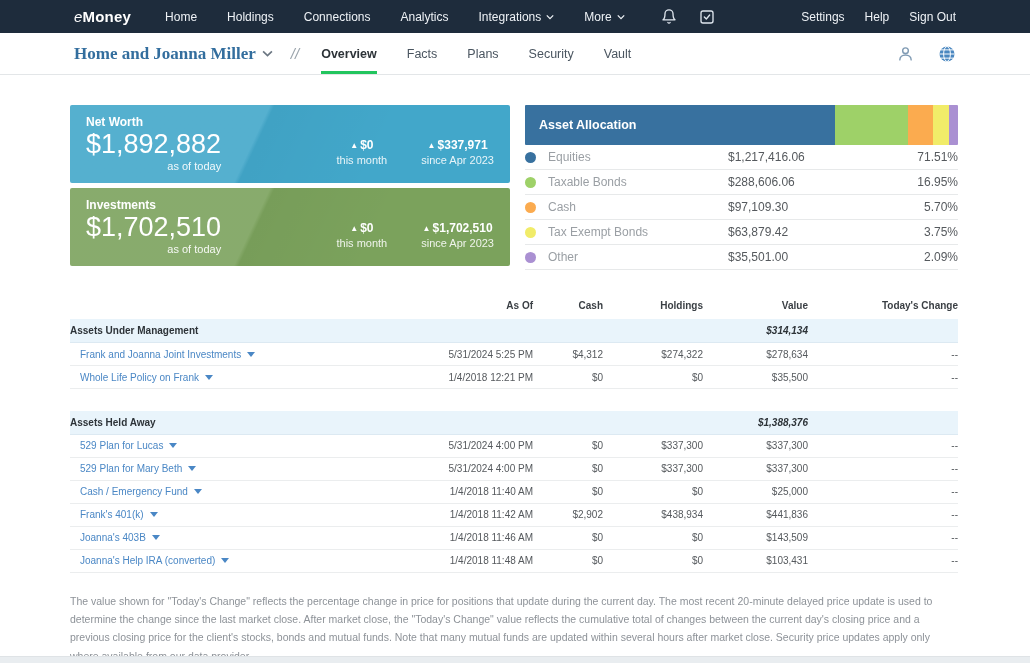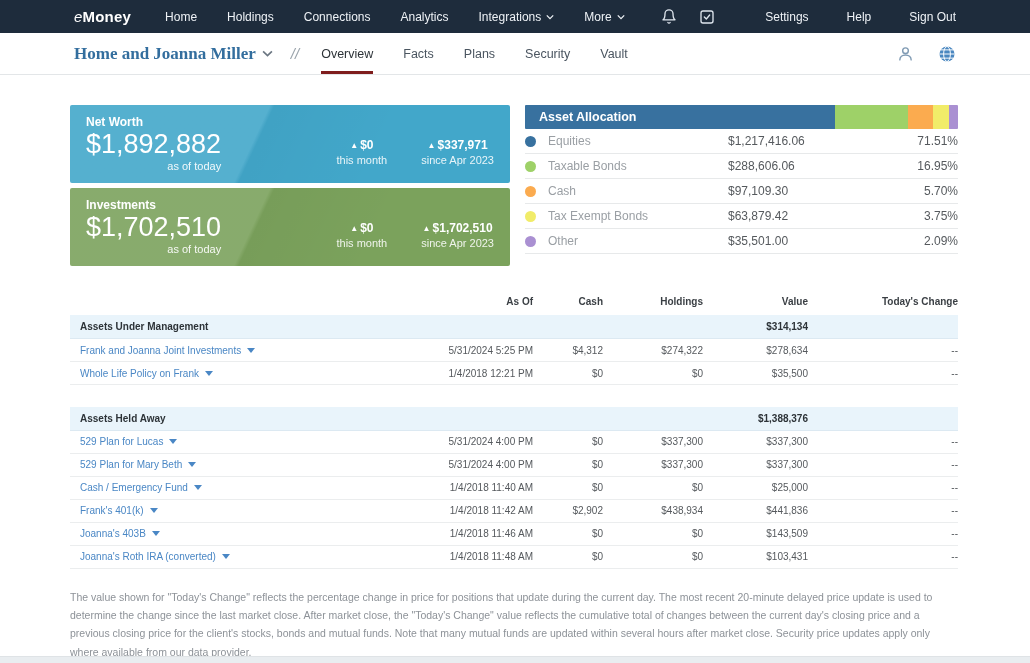--- a/index.html
+++ b/index.html
@@ -12,35 +12,35 @@
   .topnav {
     height:33px; background:#1e2c3c; display:flex; align-items:center;
     padding:0 74px 0 74px; color:#eef2f6; font-size:12px;
   }
   .logo { font-size:15px; color:#fff; margin-right:34px; letter-spacing:.2px; }
   .logo em { font-style:italic; font-weight:400; }
   .logo b { font-weight:700; }
   .topnav-item { margin-right:30px; cursor:pointer; display:flex; align-items:center; gap:5px; white-space:nowrap; }
   .chev { width:8px; height:8px; display:inline-block; }
   .topnav-icons { display:flex; align-items:center; gap:22px; margin-left:6px; }
-  .topnav-right { margin-left:auto; display:flex; gap:38px;justify-content:center; }
+  .topnav-right { margin-left:auto; display:flex; gap:20px;justify-content:center; }
   .topnav-right div { cursor:pointer; }
   
   .clientbar {
     height:42px; background:#fff; border-bottom:1px solid #e3e6e8;
     display:flex; align-items:center; padding:0 74px;
   }
   .client-name {
     font-family:"Liberation Serif", serif; font-weight:700; font-size:17px;
     color:#336e9e; display:flex; align-items:center; gap:6px; cursor:pointer;
   }
   .slashes { color:#9aa3ab; font-size:15px; font-style:italic; margin:0 22px 0 18px; }
   .tabs { display:flex; gap:30px; font-size:12.5px; color:#4a5560; }
   .tab { padding:13px 0 10px; cursor:pointer; }
-  .tab.active { font-weight:400; color:#2d3338; border-bottom:3px solid #7f1d1d; }
+  .tab.active { font-weight:700; color:#2d3338; border-bottom:3px solid #22c55e; }
   .clientbar-icons { margin-left:auto; display:flex; align-items:center; gap:24px; }
   
   .content { padding:30px 72px 0 70px; }
   .dash-row { display:flex; gap:15px; }
   .cards-col { width:440px; display:flex; flex-direction:column; gap:5px; }
   .stat-card {
     height:78px; border-radius:2px; color:#fff; padding:10px 16px 8px;
     display:flex; position:relative; overflow:hidden;
   }
   .stat-card::before {
@@ -53,45 +53,45 @@
   .card-value-block { display:inline-block; text-align:right; }
   .card-value { font-size:27px; font-weight:400; line-height:1.1; text-align:left; }
   .card-asof { font-size:11px; opacity:.92; }
   .card-deltas { margin-left:auto; display:flex; gap:34px; align-items:center; padding-top:14px; }
   .delta { text-align:center; }
   .delta-top { font-size:12px; font-weight:700; }
   .delta-top .tri { font-size:8px; position:relative; top:-1px; margin-right:2px; }
   .delta-label { font-size:11px; opacity:.88; margin-top:2px; }
   
   .alloc { flex:1; }
-  .alloc-bar { display:flex; height:24px; width:100%; overflow:hidden; border-radius:1px; position:relative; }
+  .alloc-bar { display:flex; height:40px; width:100%; overflow:hidden; border-radius:1px; position:relative; }
   .alloc-seg { height:100%; }
   .alloc-title { position:absolute; left:14px; top:50%; transform:translateY(-50%); color:#fff; font-weight:700; font-size:12.5px; }
   .alloc-row { display:flex; align-items:center; height:25px; border-bottom:1px solid #e7e9ea; font-size:12px; }
   .dot { width:11px; height:11px; border-radius:50%; margin-right:12px; flex:0 0 auto; }
   .alloc-label { color:#9a9fa4; }
   .alloc-value { margin-left:auto; width:150px; color:#55595d; }
   .alloc-pct { width:80px; text-align:right; color:#55595d; }
   
   .tbl-wrap { margin-top:25px; }
   table.tbl { width:100%; border-collapse:collapse; font-size:10px; table-layout:fixed; }
   .tbl th { font-weight:700; color:#3a3f44; padding:5px 0 8px; text-align:right; white-space:nowrap; }
   .tbl th:first-child { text-align:left; }
   .tbl td { padding:5px 0; text-align:right; color:#55595d; border-bottom:1px solid #ebedee; height:23px; white-space:nowrap; }
   .tbl td:first-child { text-align:left; }
   tr.section-row td {
     background:#e9f4fb; font-weight:700; color:#2d3338; border-bottom:1px solid #dce9f2;
     padding:6px 0;
   }
-  tr.section-row td:first-child { padding-left:10px; }
+  tr.section-row td:first-child { }
   tr.spacer td { border:none; background:#fff; height:22px; padding:0; }
   .acct { color:#4a87c5; cursor:pointer; padding-left:10px; display:inline-flex; align-items:center; gap:6px; }
   .dd-caret { width:0; height:0; border-left:4px solid transparent; border-right:4px solid transparent; border-top:5px solid #4a87c5; display:inline-block; }
   .chg { color:#9aa0a6; }
-  .sec-total { font-weight:700; }
+  .sec-total { font-weight:700;font-style:italic; }
   
   .disclaimer { margin-top:19px; font-size:10.5px; color:#8d9298; line-height:1.75; }
   .bottom-strip { position:absolute; left:0; bottom:0; width:100%; height:7px; background:#e9edf0; border-top:1px solid #dfe3e6; }
 </style>
 </head>
 <body>
 
 <div class="app">
 
   <div class="topnav">
@@ -365,21 +365,21 @@
                   <span class="dd-caret"></span>
                 </span></td>
           <td>1/4/2018 11:46 AM</td>
           <td>$0</td>
           <td>$0</td>
           <td>$143,509</td>
           <td class="chg">--</td>
         </tr>
         <tr>
           <td><span class="acct">
-                  <span>Joanna's Roth IRA (converted)</span>
+                  <span>Joanna's Help IRA (converted)</span>
                   <span class="dd-caret"></span>
                 </span></td>
           <td>1/4/2018 11:48 AM</td>
           <td>$0</td>
           <td>$0</td>
           <td>$103,431</td>
           <td class="chg">--</td>
         </tr>
       </tbody>
         </table>

